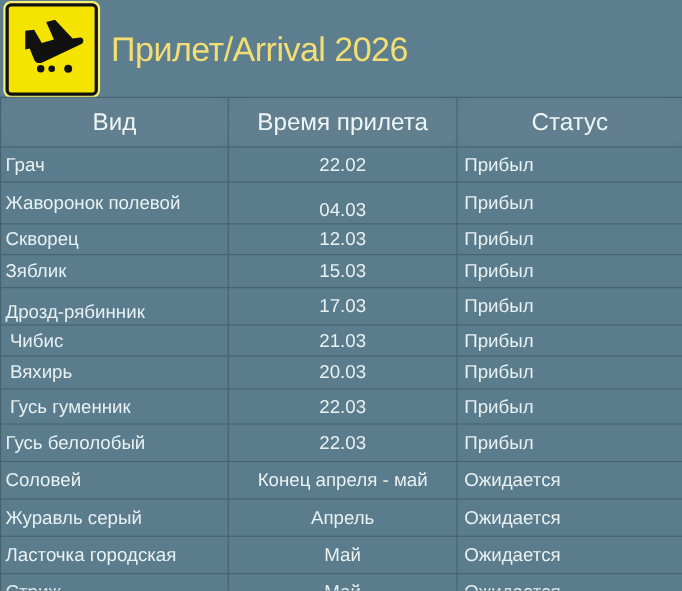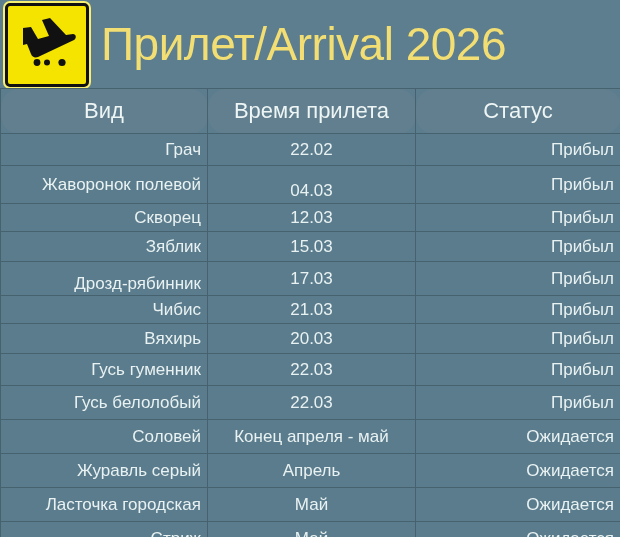--- a/index.html
+++ b/index.html
@@ -39,21 +39,21 @@
     box-shadow: 0 0 0 2px #f7ef74;
     display: flex;
     align-items: center;
     justify-content: center;
     flex: none;
   }
   .sign svg { display: block; }
   .title-text {
     margin-left: 12px;
     color: #f2de72;
-    font-size: 46px;
+    font-size: 31px;
     line-height: 1;
     letter-spacing: -0.5px;
     white-space: nowrap;
     font-weight: 400;
   }
 
   
   .table {
     position: absolute;
     left: 0;
@@ -84,23 +84,23 @@
     height: 44px;
     color: #eef5f5;
     border-radius: 18px;
   }
   .hdr-row th.h-left { text-align: center; }
 
   tbody td {
     background: #5b7c8d;
     font-size: 17px;
   }
-  tbody td.name { text-align: right; padding-left: 4px; }
+  tbody td.name { text-align: left; padding-left: 4px; }
   tbody td.time { text-align: center; }
-  tbody td.status { text-align: right; }
+  tbody td.status { text-align: left; }
 
   
   tbody tr td.time.low   { vertical-align: bottom; padding-bottom: 2px; text-align: center; }
   tbody td.name.low      { vertical-align: bottom; padding-bottom: 1px; }
   tbody td.name.pad1     { padding-left: 8px; }
 </style>
 </head>
 <body>
 
 <div id="page">

